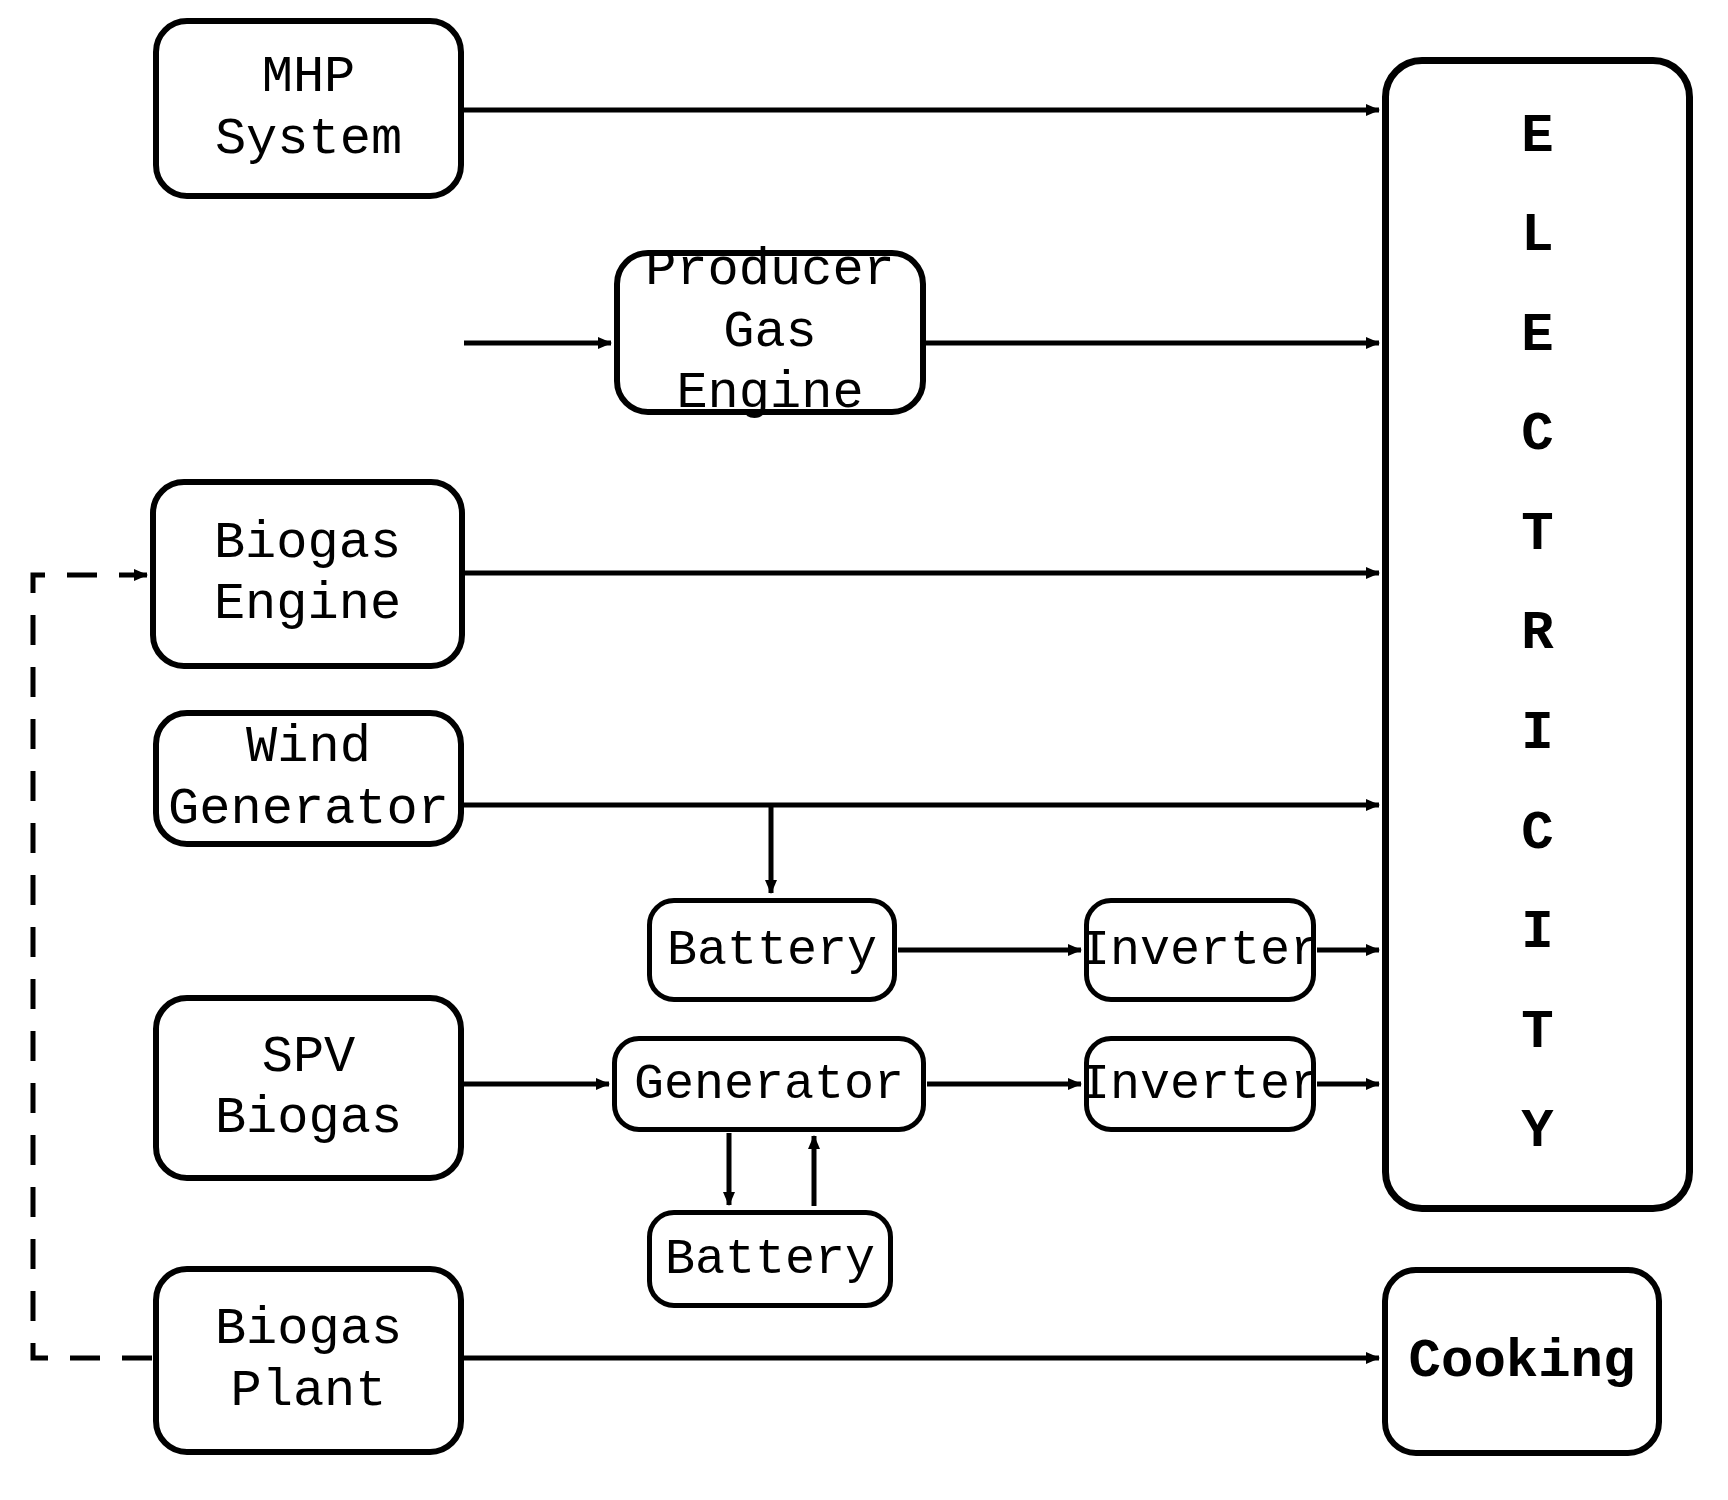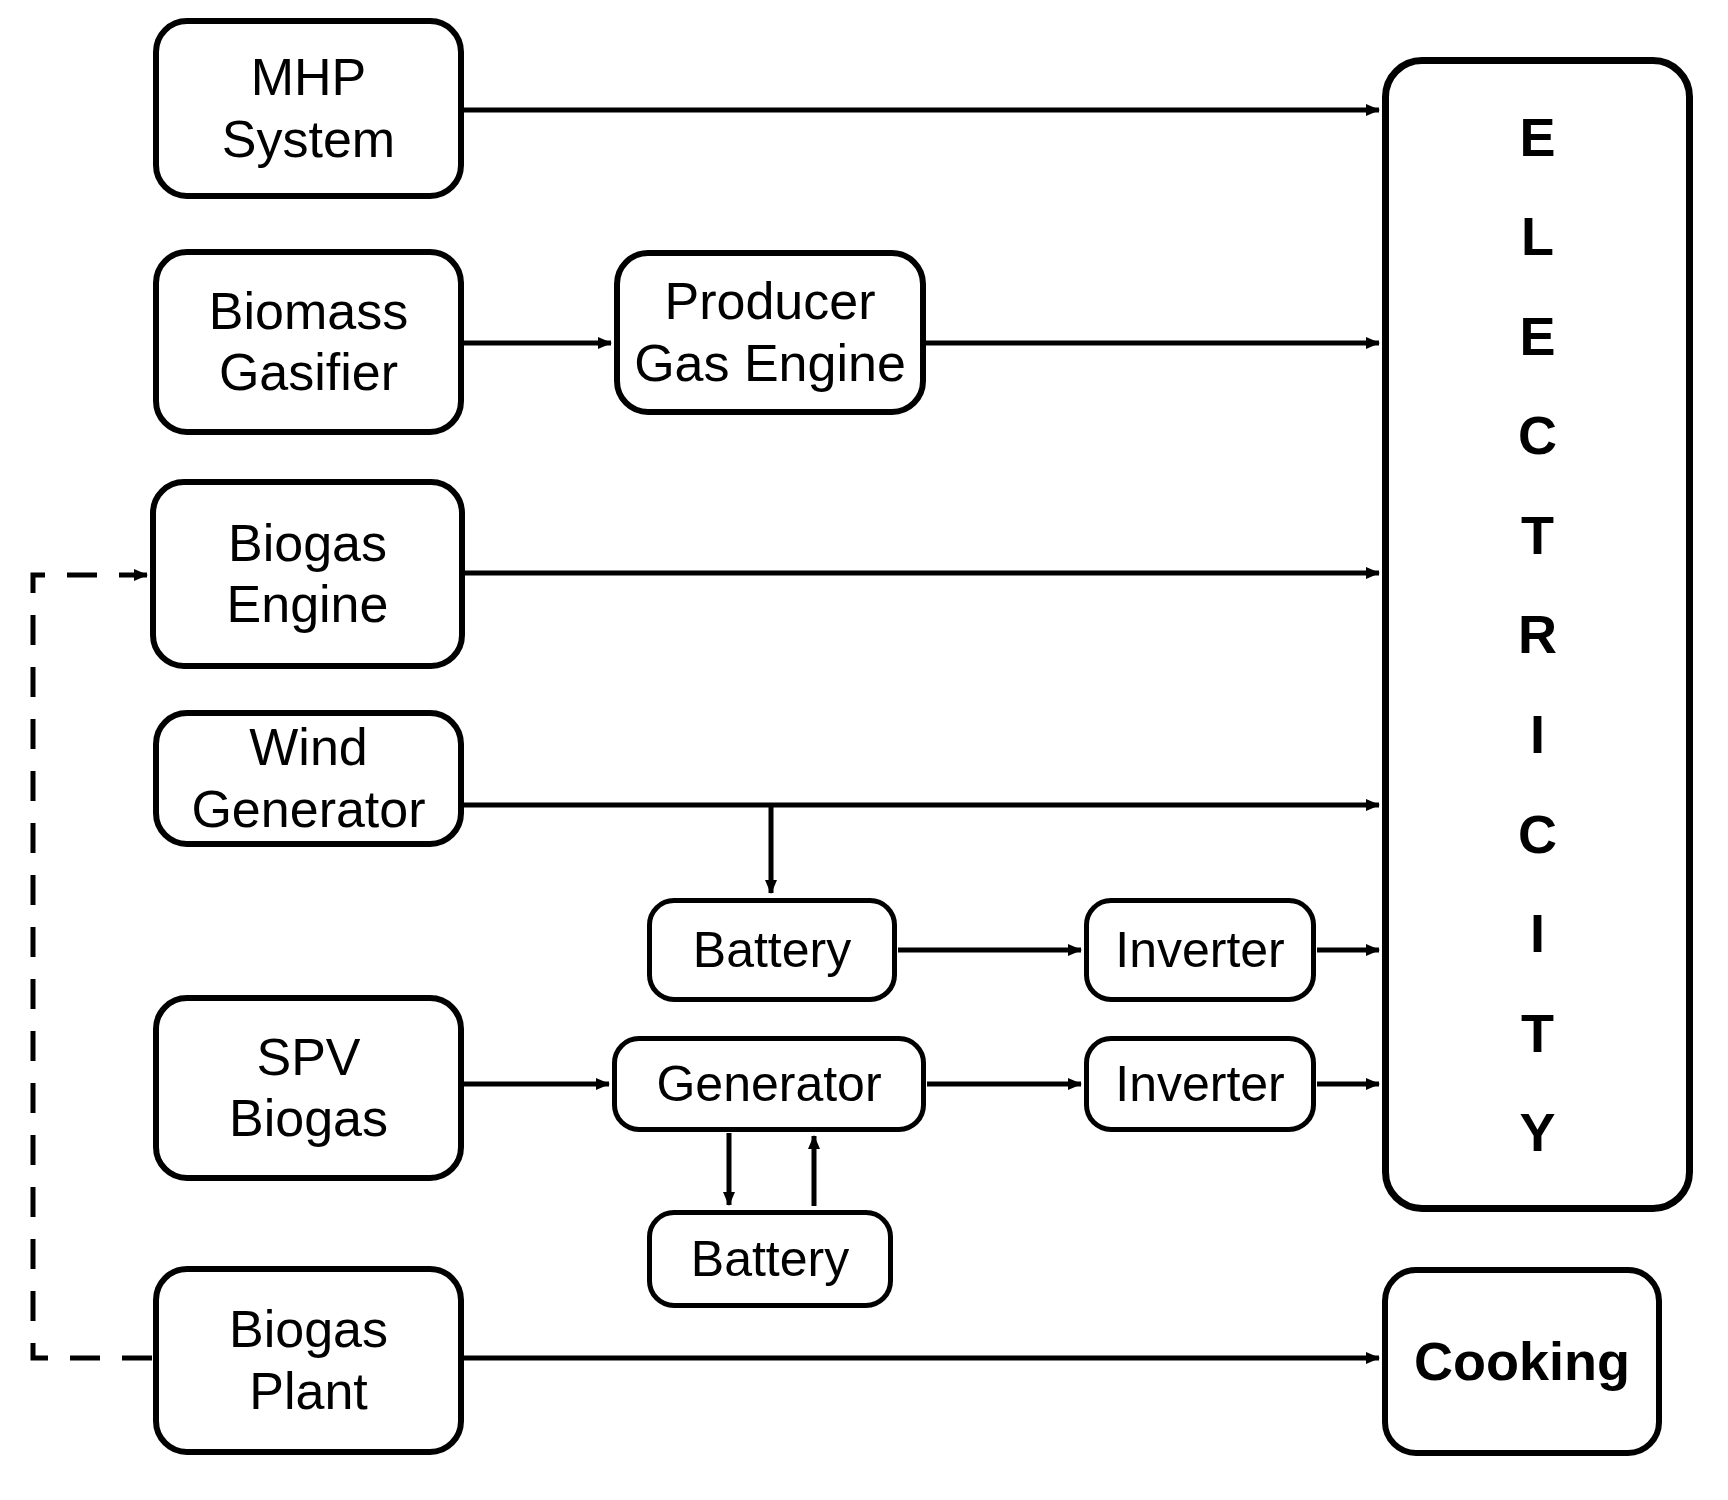--- a/index.html
+++ b/index.html
@@ -35,21 +35,21 @@
     color: #000;
     font-size: 52px;
     font-weight: 400;
     z-index: 3;
   }
   .node.small {
     border-width: 5px;
     border-radius: 27px;
     font-size: 50px;
   }
-  .node .label { display: block; white-space: pre-line; }
+  .node .label { display: block; white-space: pre-line; font-family: Liberation Mono, monospace; }
 
   
   #node-mhp        { left:153px; top:18px;   width:311px; height:181px; }
   #node-gasifier   { left:153px; top:249px;  width:311px; height:186px; }
   #node-biogas-eng { left:150px; top:479px;  width:315px; height:190px; }
   #node-wind       { left:153px; top:710px;  width:311px; height:137px; }
   #node-spv        { left:153px; top:995px;  width:311px; height:186px; }
   #node-biogas-pl  { left:153px; top:1266px; width:311px; height:189px; }
 
   
@@ -124,24 +124,20 @@
 
       <path d="M 152 1358 L 33 1358 L 33 575 L 147 575" stroke-dasharray="30 22" marker-end="url(#ah)"></path>
     </g>
   </svg>
 
   <div class="node" id="node-mhp">
     <span class="label">MHP
 System</span>
   </div>
 
-  <div class="node" id="node-gasifier">
-    <span class="label">Biomass
-Gasifier</span>
-  </div>
 
   <div class="node" id="node-pge">
     <span class="label">Producer
 Gas Engine</span>
   </div>
 
   <div class="node" id="node-biogas-eng">
     <span class="label">Biogas
 Engine</span>
   </div>

